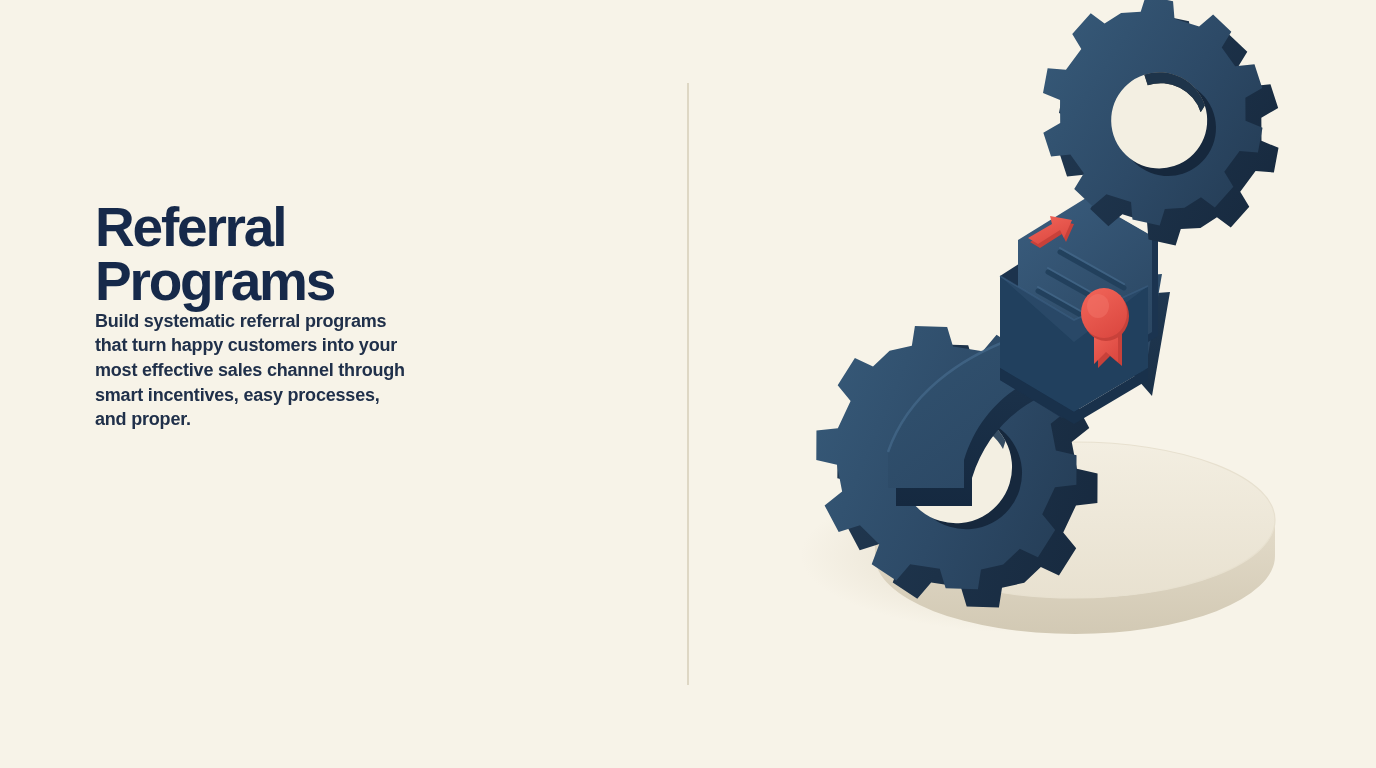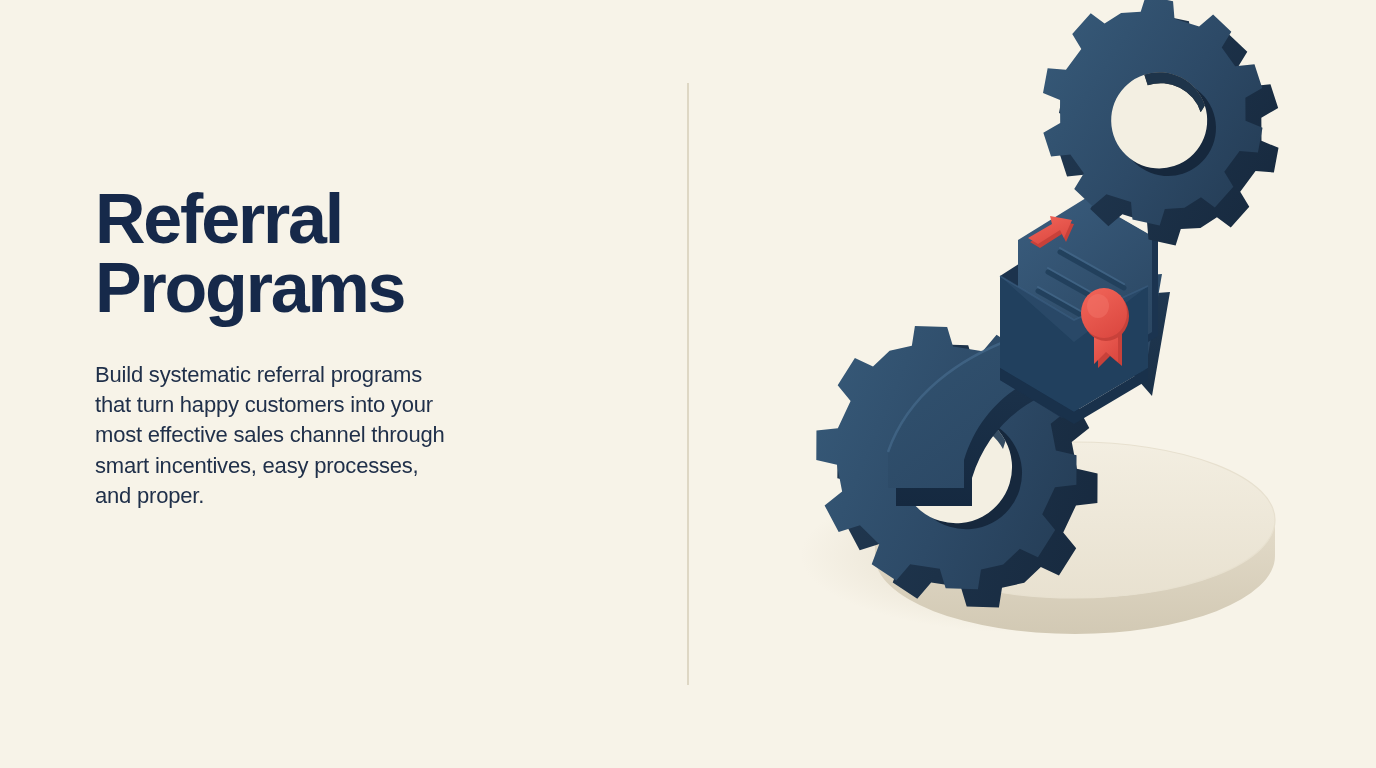--- a/index.html
+++ b/index.html
@@ -14,32 +14,32 @@
     position:absolute; inset:0;
     background:#f7f3e8;
   }
   
   .text-col {
     position:absolute;
     left:95px; top:185px;
     width:530px;
   }
   .title {
-    font-size:70px;
+    font-size:55px;
     line-height:0.98;
     font-weight:700;
     letter-spacing:-2.2px;
     color:#16294a;
     white-space:pre-line;
+    margin-top:16px;
   }
   .subtitle {
-    margin-top:38px;
-    font-size:22px;
+    font-size:18px;
     line-height:1.37;
-    font-weight:400;
+    font-weight:700;
     color:#20304a;
     letter-spacing:-0.2px;
     white-space:pre-line;
     max-width:500px;
   }
   
   .divider {
     position:absolute;
     left:687px; top:83px;
     width:2px; height:602px;

